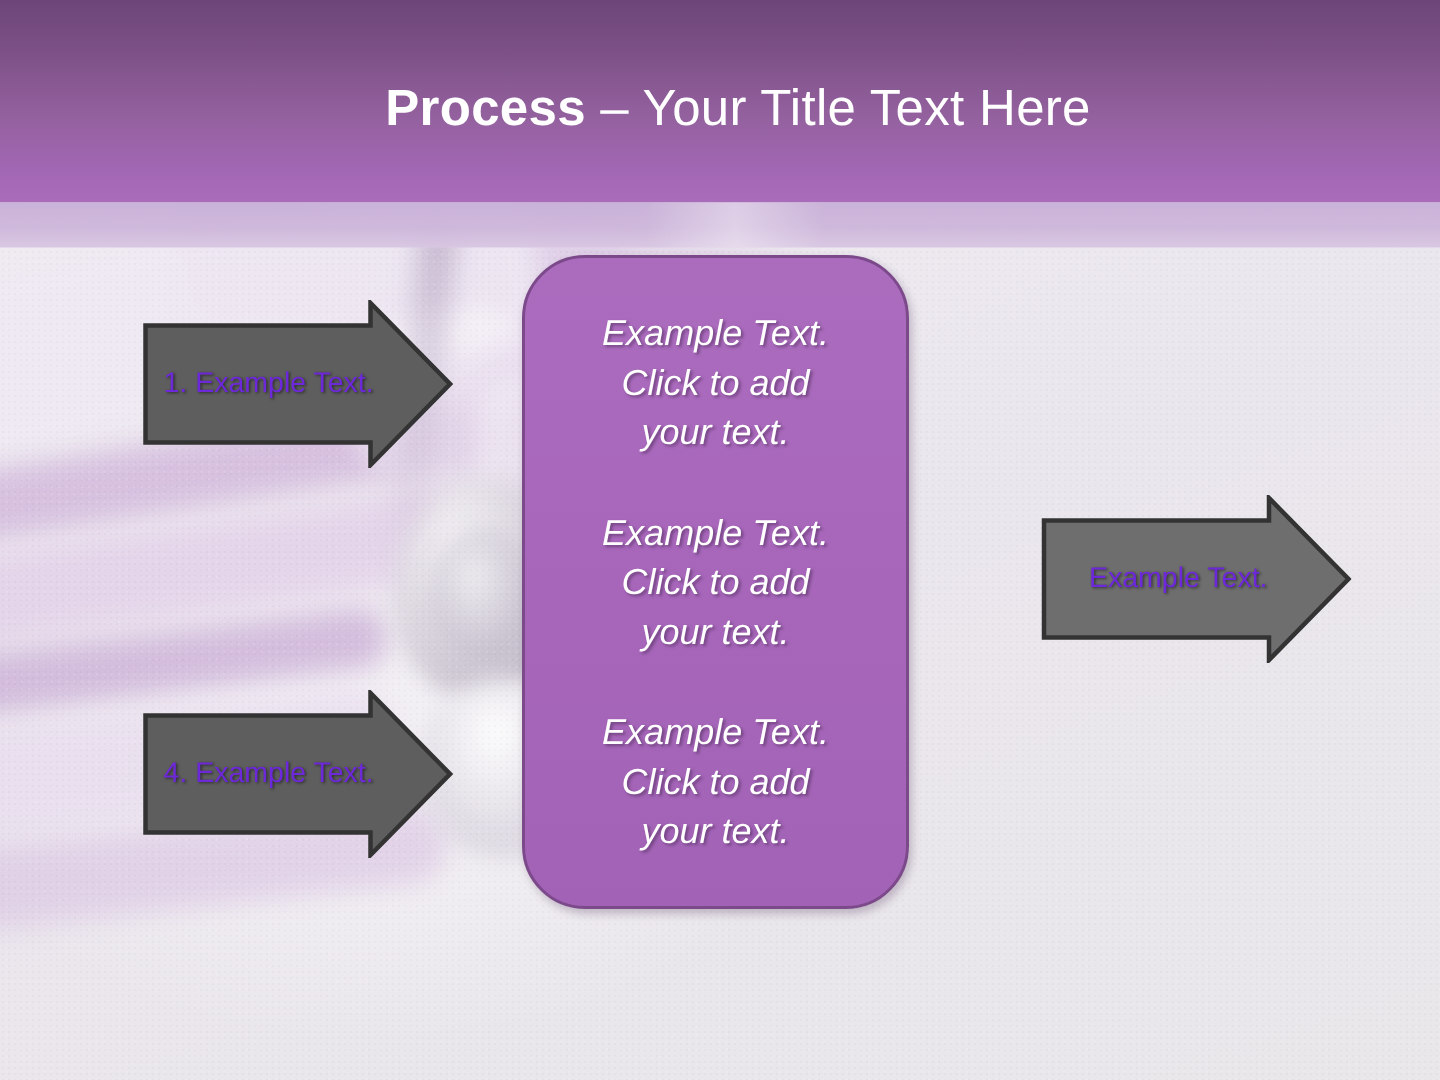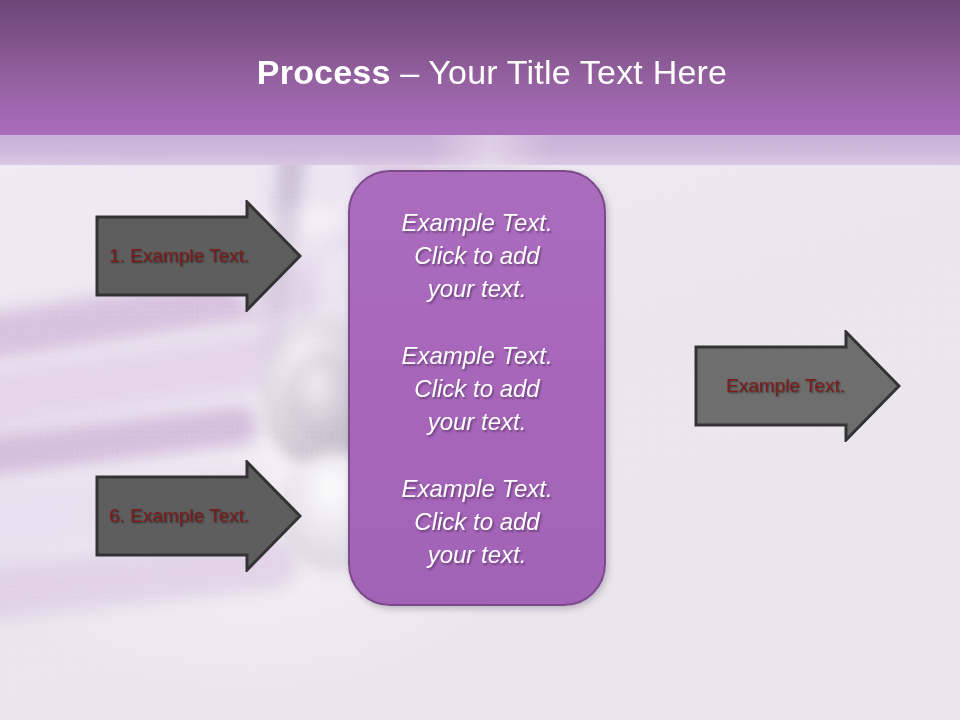--- a/index.html
+++ b/index.html
@@ -84,21 +84,21 @@
     white-space:nowrap;
   }
   .title .t-strong{font-weight:bold;}
   .title .t-rest{font-weight:normal;}
 
   
   .arrow{position:absolute;display:block;}
   .arrow .a-label{
     position:absolute;left:0;top:0;width:100%;height:100%;
     display:flex;align-items:center;
-    color:#7f1d1d;font-size:19px;
+    color:#6d28d9;font-size:19px;
     text-shadow:1px 1px 2px rgba(0,0,0,.55);
     white-space:nowrap;pointer-events:none;
   }
   .arrow.left-arrow .a-label{padding-left:14px;}
   .arrow.right-arrow .a-label{padding-left:32px;}
 
   
   .center-box{
     position:absolute;left:348px;top:170px;width:258px;height:436px;
     background:linear-gradient(180deg,#ab6cbe 0%,#a766ba 50%,#a263b6 100%);
@@ -149,21 +149,21 @@
       <polygon points="2,17 152,17 152,2 205,56 152,110 152,95 2,95" fill="#5e5e5e" stroke="#333333" stroke-width="3" stroke-linejoin="miter"></polygon>
     </svg>
     <span class="a-label">1. Example Text.</span>
   </div>
 
 
   <div class="arrow left-arrow" style="left:95px;top:460px;width:207px;height:112px;">
     <svg width="207" height="112" viewBox="0 0 207 112">
       <polygon points="2,17 152,17 152,2 205,56 152,110 152,95 2,95" fill="#5e5e5e" stroke="#333333" stroke-width="3" stroke-linejoin="miter"></polygon>
     </svg>
-    <span class="a-label">6. Example Text.</span>
+    <span class="a-label">4. Example Text.</span>
   </div>
 
   <div class="center-box" style="border-color: rgb(124, 74, 139);">
     <div class="tblock">Example Text.
 Click  to add
 your text.</div>
     <div class="tblock">Example Text.
 Click  to add
 your text.</div>
     <div class="tblock">Example Text.

